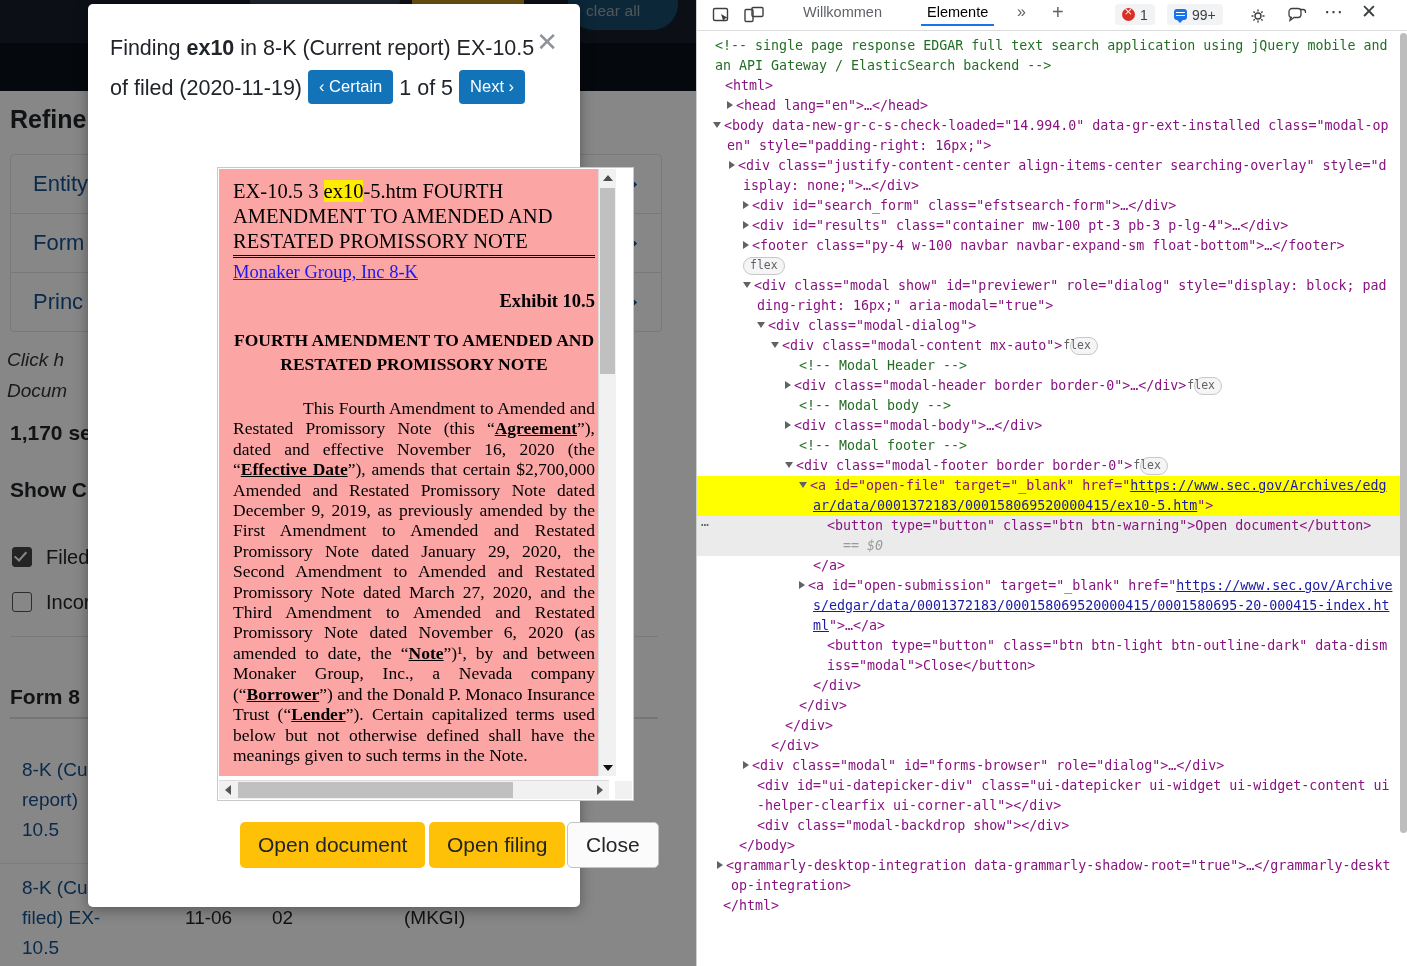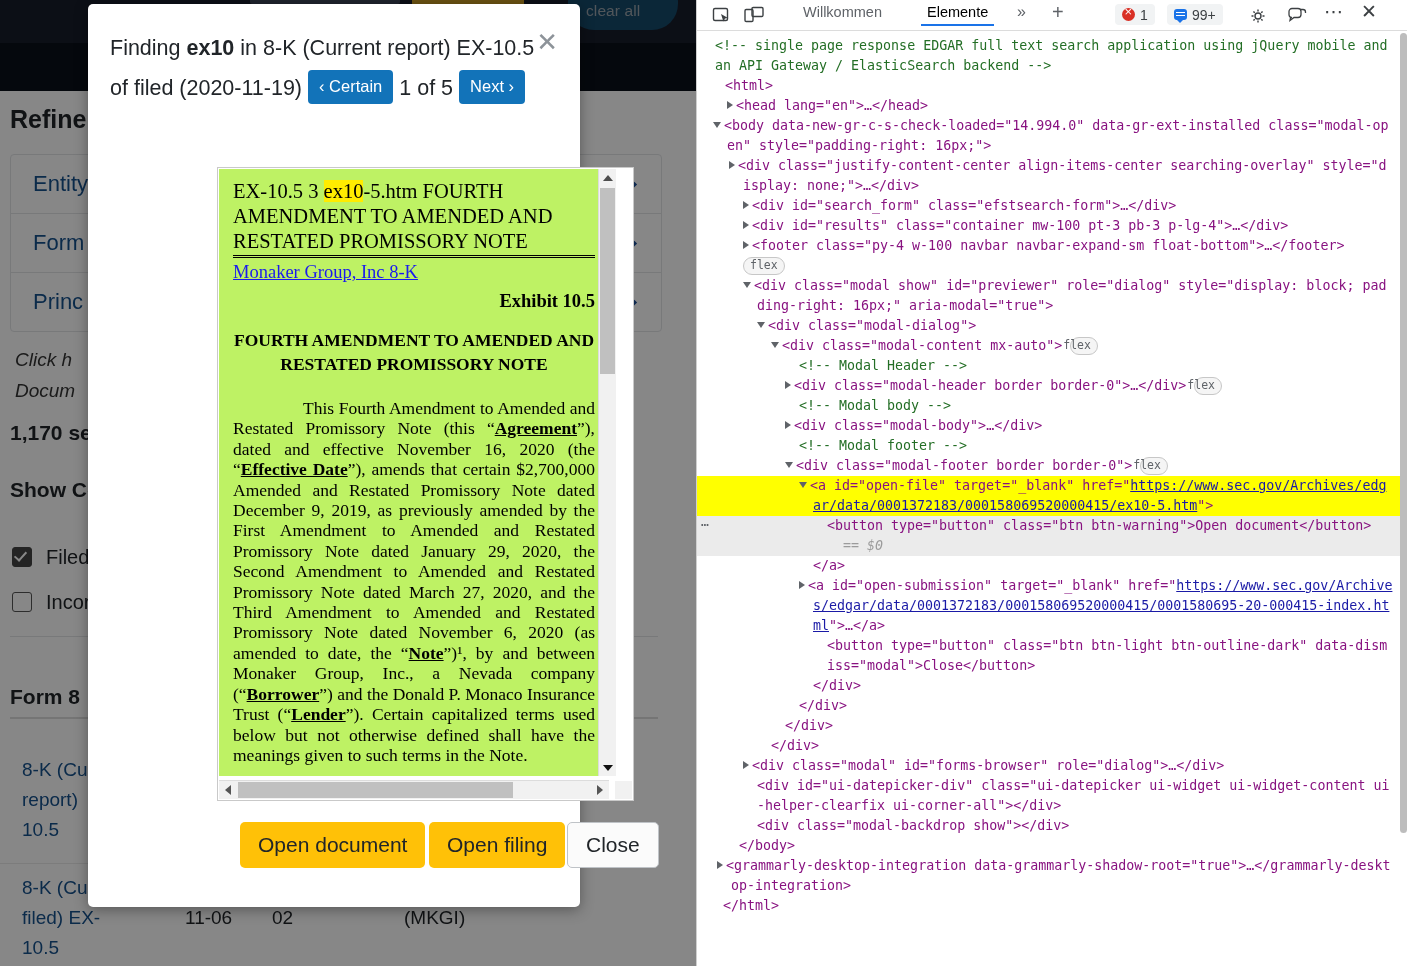--- a/index.html
+++ b/index.html
@@ -21,21 +21,21 @@
 
   .page-body{position:absolute;left:0;top:91px;width:696px;height:875px;background:#fff;padding:0;}
   .refine-title{position:absolute;left:10px;top:14px;font-size:25px;font-weight:bold;color:#212529;}
   .accordion{position:absolute;left:10px;top:63px;width:650px;border:1px solid #e2e4e7;border-radius:4px;}
   .acc-item{height:58px;border-bottom:1px solid #e2e4e7;position:relative;}
   .acc-item:last-child{border-bottom:none;}
   .acc-label{position:absolute;left:22px;top:16px;font-size:22px;color:#16518d;}
   .chev{position:absolute;right:26px;top:20px;width:16px;height:16px;}
   .chev:before{content:"";position:absolute;left:0;top:2px;width:11px;height:11px;border-right:4px solid #1a4c94;border-bottom:4px solid #1a4c94;transform:rotate(45deg);}
 
-  .click-here{position:absolute;left:7px;top:253px;font-size:19px;font-style:italic;color:#333;line-height:31px;margin-left:8px;}
+  .click-here{position:absolute;left:7px;top:253px;font-size:19px;font-style:italic;color:#333;line-height:31px;}
   .searchcount{position:absolute;left:10px;top:330px;font-size:21px;font-weight:bold;color:#212529;}
   .showcol{position:absolute;left:10px;top:387px;font-size:21px;font-weight:bold;color:#212529;}
   .chkrow{position:absolute;left:12px;font-size:20px;color:#212529;}
   .chk{display:inline-block;width:18px;height:18px;border:1.6px solid #555;border-radius:3px;vertical-align:-3px;margin-right:14px;background:#fff;position:relative;}
   .chk.on{background:#444;border-color:#444;}
   .chk.on:after{content:"";position:absolute;left:4px;top:1px;width:5px;height:10px;border-right:2.4px solid #fff;border-bottom:2.4px solid #fff;transform:rotate(42deg);}
   .hr1{position:absolute;left:10px;top:545px;width:648px;height:1px;background:#e2e4e7;}
   .results-head{position:absolute;left:10px;top:594px;font-size:21px;font-weight:bold;color:#212529;}
   .hr2{position:absolute;left:10px;top:626px;width:648px;height:2px;background:#dedede;}
   .trow{position:absolute;left:0;width:658px;border-bottom:1px solid #eaeaea;}
@@ -47,21 +47,21 @@
   
   .modal{position:absolute;left:88px;top:4px;width:492px;height:903px;background:#fff;border-radius:5px;box-shadow:0 3px 14px rgba(0,0,0,.35);}
   .modal-header{position:relative;padding:24px 22px 4px 22px;}
   .mh-text{font-size:21.5px;color:#212529;line-height:40px;}
   .mh-text b{font-weight:bold;}
   .btn-prev,.btn-next{display:inline-block;background:#1273b9;color:#fff;border:none;border-radius:4px;
     font-size:16.5px;padding:7px 11px 8px 11px;vertical-align:3px;font-family:"Liberation Sans",sans-serif;cursor:pointer;}
   .close-x{position:absolute;right:22px;top:28px;font-size:26px;color:#8d9399;cursor:pointer;line-height:20px;font-weight:300;}
 
   .preview-wrap{position:absolute;left:129px;top:163px;width:415px;height:632px;background:#fff;border:1px solid #c9c9c9;box-shadow:inset 0 0 0 1px #fff;}
-  .preview-inner{position:absolute;left:1px;top:1px;width:390px;height:607px;overflow:hidden;background:#bef264;
+  .preview-inner{position:absolute;left:1px;top:1px;width:390px;height:607px;overflow:hidden;background:#fca5a5;
     font-family:"Liberation Serif", serif;padding:10px 14px 0 14px;box-sizing:border-box;}
   .pv-h1{font-size:20.5px;line-height:25px;color:#000;}
   .hl{background:#ffec00;}
   .pv-rule{border-bottom:3px double #000;margin:1px 0 4px 0;}
   .pv-link{font-size:18.5px;color:#1a1aee;text-decoration:underline;display:block;margin-bottom:4px;}
   .pv-exh{text-align:right;font-weight:bold;font-size:18.5px;margin:8px 0 16px 0;}
   .pv-title{text-align:center;font-weight:bold;font-size:17.5px;line-height:24px;margin-bottom:22px;}
   .pv-p{font-size:17.5px;line-height:20.4px;text-align:justify;text-justify:inter-word;}
   .pv-p b{font-weight:bold;text-decoration:underline;}
 

